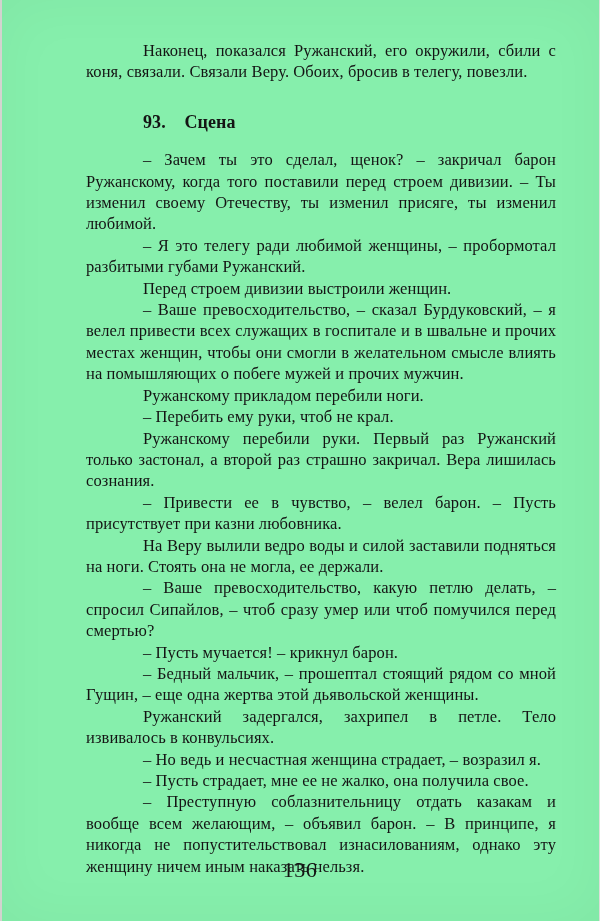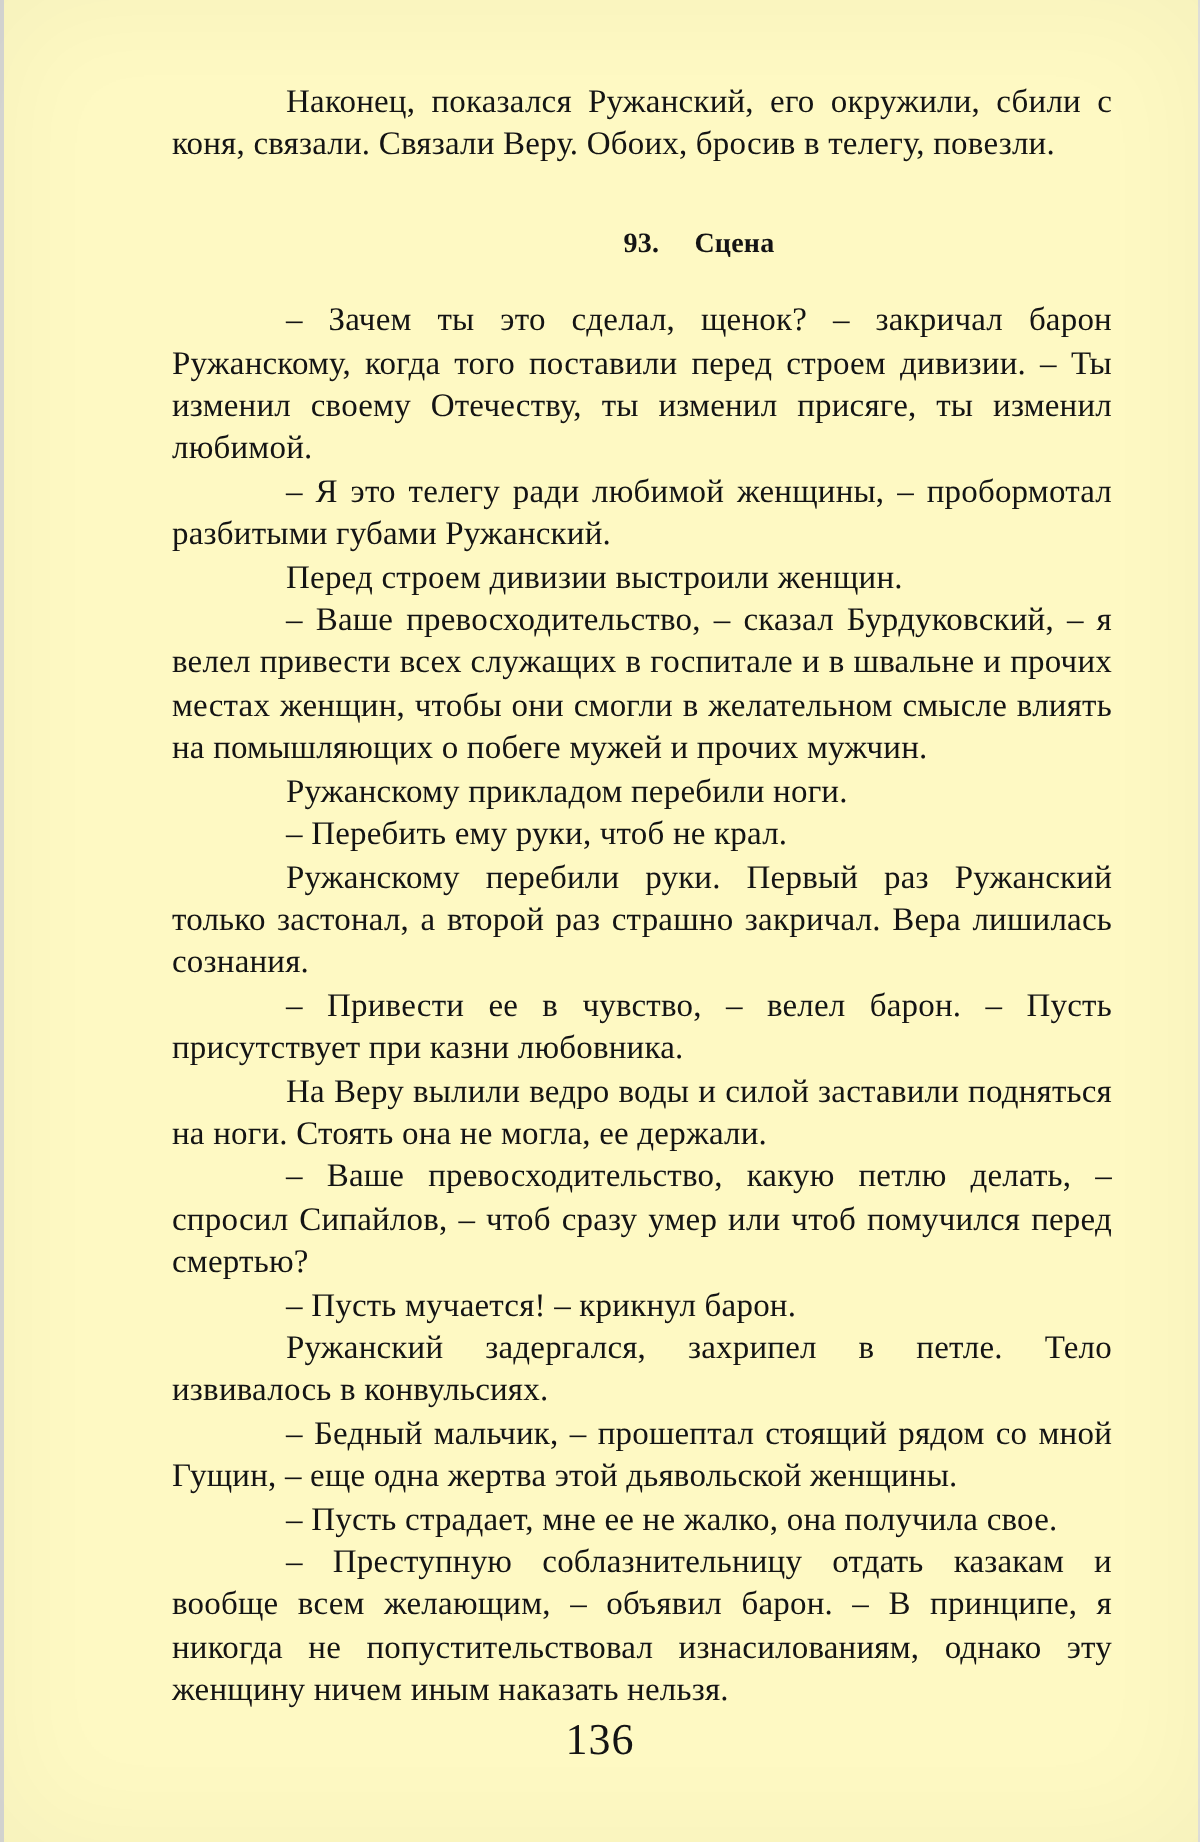--- a/index.html
+++ b/index.html
@@ -5,21 +5,21 @@
   html, body {
     margin: 0;
     padding: 0;
     background: #e9e9e7;
   }
   .scan-page {
     position: relative;
     width: 600px;
     height: 921px;
     margin: 0 auto;
-    background: #fef9c3;
+    background: #86efac;
     box-shadow: inset 0 0 60px rgba(0,0,0,0.04), inset 2px 0 0 #d8d8d4, inset -1px 0 0 #e3e3df;
     overflow: hidden;
     font-family: "Liberation Serif", "DejaVu Serif", serif;
     color: #141414;
   }
   .text-block {
     position: absolute;
     left: 86px;
     top: 40px;
     width: 470px;
@@ -28,23 +28,23 @@
     text-align: justify;
     letter-spacing: 0.1px;
   }
   .text-block p {
     margin: 0;
     text-indent: 57px;
   }
   .section-heading {
     margin: 29px 0 16px 0;
     padding-left: 57px;
-    font-size: 14px;
+    font-size: 18px;
     font-weight: bold;
-    text-align: center;
+    text-align: left;
   }
   .section-heading .sec-num {
     display: inline-block;
     margin-right: 14px;
   }
   .page-number {
     position: absolute;
     left: 0;
     right: 0;
     top: 857px;
@@ -71,22 +71,23 @@
     <p>– Я это телегу ради любимой женщины, – пробормотал разбитыми губами Ружанский.</p>
     <p>Перед строем дивизии выстроили женщин.</p>
     <p>– Ваше превосходительство, – сказал Бурдуковский, – я велел привести всех служащих в госпитале и в швальне и прочих местах женщин, чтобы они смогли в желательном смысле влиять на помышляющих о побеге мужей и прочих мужчин.</p>
     <p>Ружанскому прикладом перебили ноги.</p>
     <p>– Перебить ему руки, чтоб не крал.</p>
     <p>Ружанскому перебили руки. Первый раз Ружанский только застонал, а второй раз страшно закричал. Вера лишилась сознания.</p>
     <p>– Привести ее в чувство, – велел барон. – Пусть присутствует при казни любовника.</p>
     <p>На Веру вылили ведро воды и силой заставили подняться на ноги. Стоять она не могла, ее держали.</p>
     <p>– Ваше превосходительство, какую петлю делать, – спросил Сипайлов, – чтоб сразу умер или чтоб помучился перед смертью?</p>
     <p>– Пусть мучается! – крикнул барон.</p>
+    <p>– Бедный мальчик, – прошептал стоящий рядом со мной Гущин, – еще одна жертва этой дьявольской женщины.</p>
     <p>Ружанский задергался, захрипел в петле. Тело извивалось в конвульсиях.</p>
-    <p>– Бедный мальчик, – прошептал стоящий рядом со мной Гущин, – еще одна жертва этой дьявольской женщины.</p>
+    <p>– Но ведь и несчастная женщина страдает, – возразил я.</p>
     <p>– Пусть страдает, мне ее не жалко, она получила свое.</p>
     <p>– Преступную соблазнительницу отдать казакам и вообще всем желающим, – объявил барон. – В принципе, я никогда не попустительствовал изнасилованиям, однако эту женщину ничем иным наказать нельзя.</p>
 
   </div>
 
   <div class="page-number">136</div>
 
 </div>
 
 </body></html>

